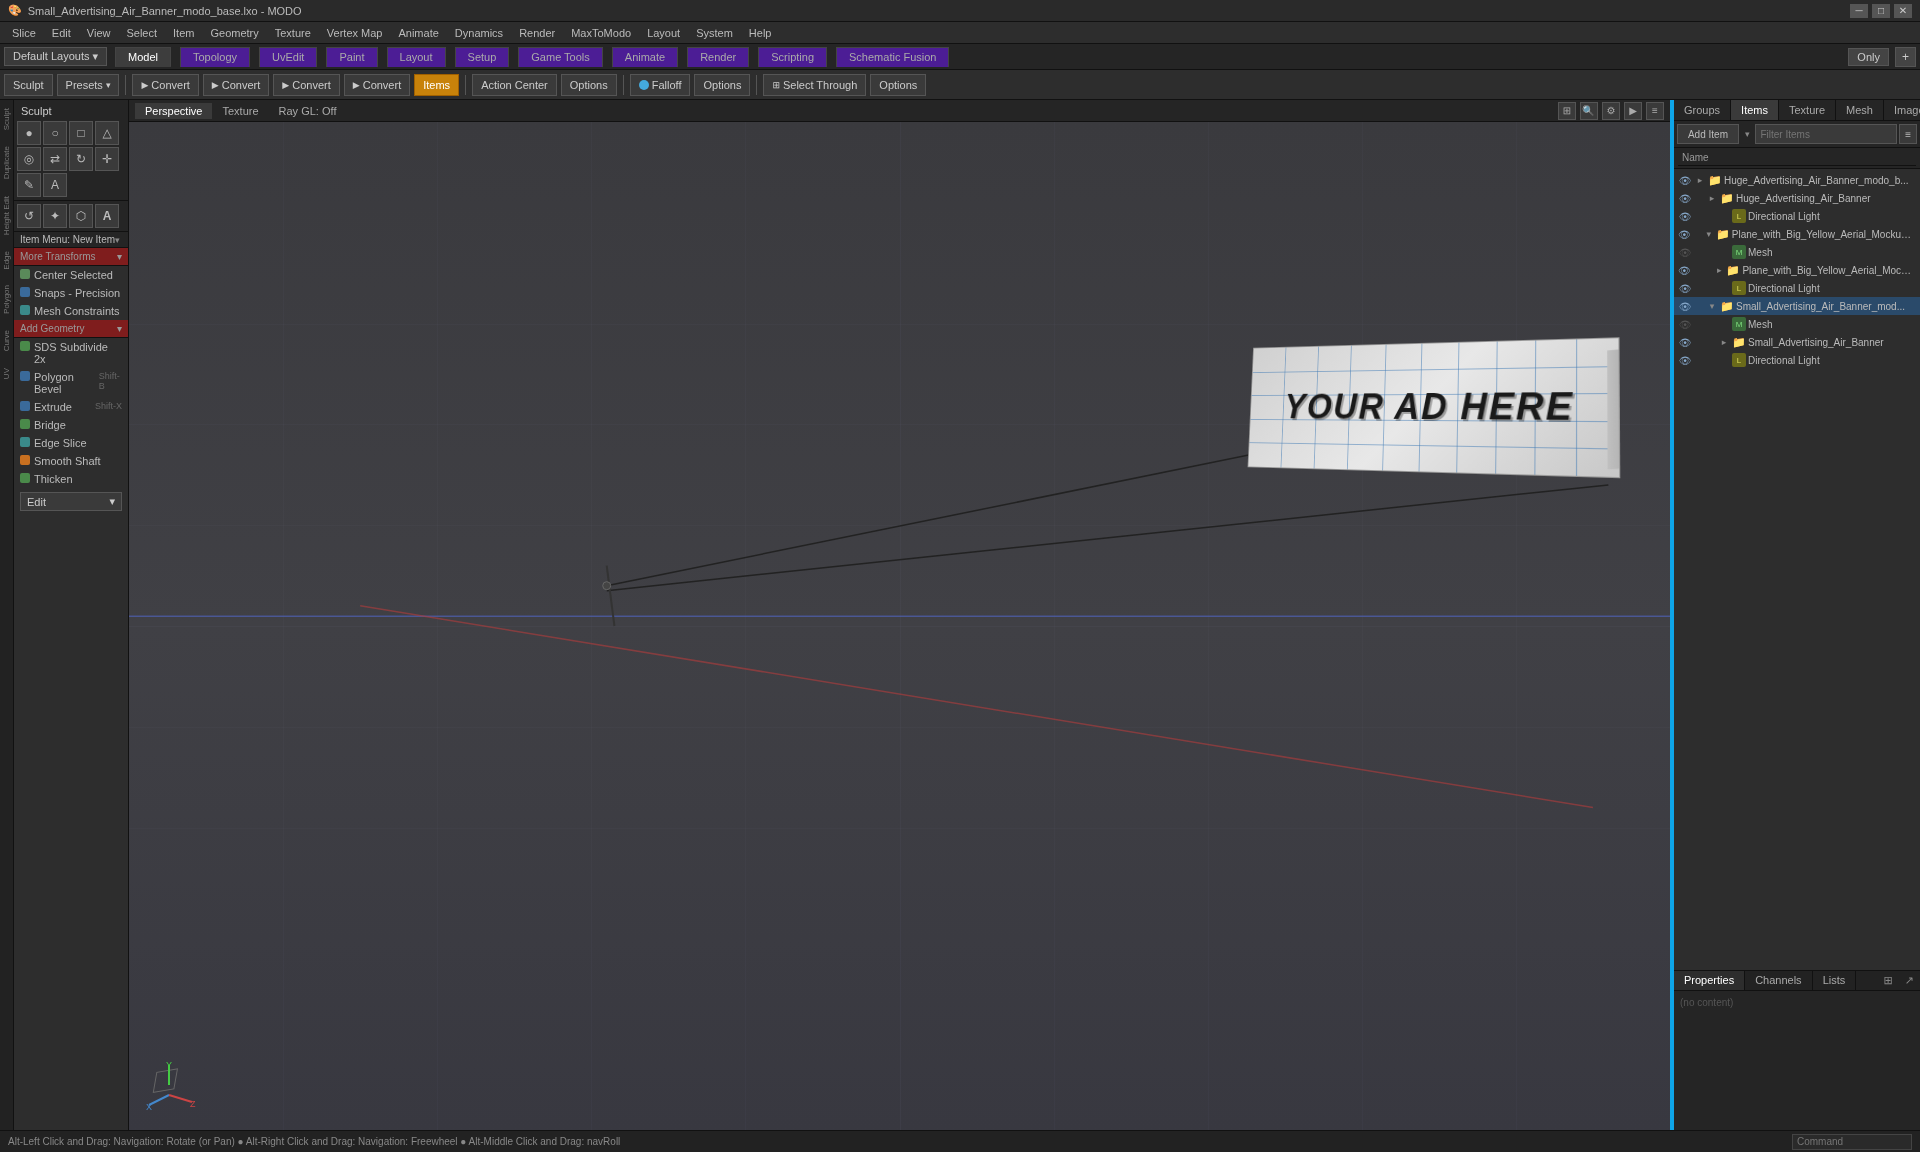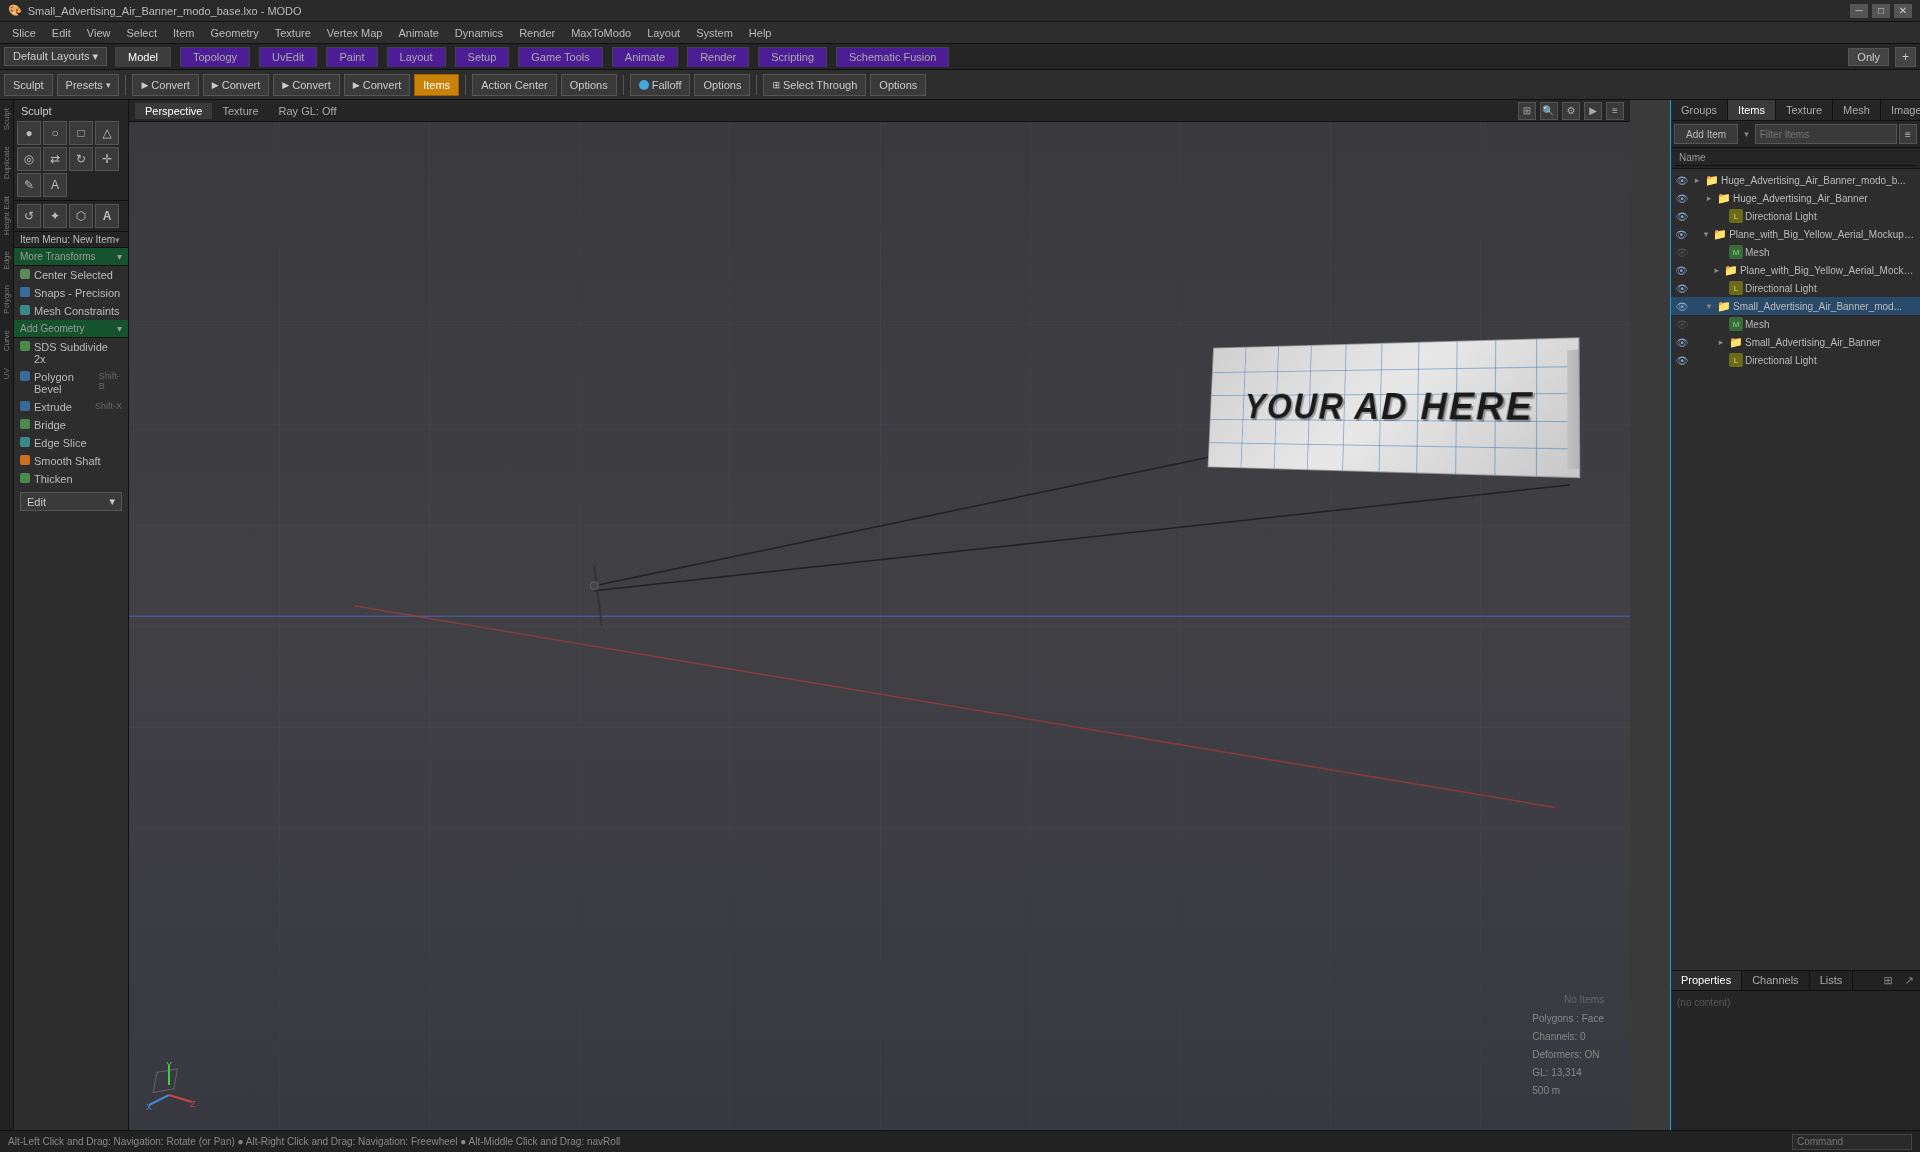--- a/index.html
+++ b/index.html
@@ -30,21 +30,21 @@
     .toolbar-btn { background: #3a3a3a; border: 1px solid #555; padding: 2px 8px; font-size: 11px; color: #ccc; cursor: pointer; height: 22px; display: flex; align-items: center; gap: 3px; }
     .toolbar-btn.active { background: #c8820a; border-color: #a06000; color: #fff; }
     .toolbar-sep { width: 1px; height: 20px; background: #555; margin: 0 2px; }
 
     
     #main { display: flex; height: calc(1152px - 22px - 22px - 26px - 30px - 22px); }
 
     
     #left-panel { width: 115px; background: #2d2d2d; border-right: 1px solid #111; display: flex; flex-direction: column; overflow: hidden; }
     .left-icon-btn { width: 24px; height: 24px; background: #3a3a3a; border: 1px solid #555; cursor: pointer; display: flex; align-items: center; justify-content: center; font-size: 12px; color: #bbb; }
-    .left-section-title { background: #14532d; padding: 3px 6px; font-size: 10px; color: #999; border-bottom: 1px solid #111; cursor: pointer; display: flex; align-items: center; justify-content: space-between; }
+    .left-section-title { background: #7f1d1d; padding: 3px 6px; font-size: 10px; color: #999; border-bottom: 1px solid #111; cursor: pointer; display: flex; align-items: center; justify-content: space-between; }
     .left-item { padding: 3px 6px; font-size: 11px; color: #bbb; cursor: pointer; display: flex; align-items: flex-start; gap: 4px; }
     .left-item .icon-dot { width: 10px; height: 10px; background: #5a8a5a; border-radius: 2px; flex-shrink: 0; }
     .left-item .icon-blue { background: #3a6a9a; }
     .left-item .icon-orange { background: #c87020; }
     .left-item .icon-green { background: #4a8a4a; }
     .left-item .icon-teal { background: #3a8a8a; }
     #edit-dropdown { margin: 4px 6px; background: #3a3a3a; border: 1px solid #555; padding: 2px 6px; font-size: 11px; color: #ccc; cursor: pointer; display: flex; align-items: center; justify-content: space-between; }
 
     
     #viewport { flex: 1; background: #3d3d42; position: relative; overflow: hidden; }
@@ -70,21 +70,21 @@
     .banner-grid-h { position: absolute; left: 0; right: 0; height: 1px; background: rgba(60,120,180,0.5); }
     .banner-grid-v { position: absolute; top: 0; bottom: 0; width: 1px; background: rgba(60,120,180,0.5); }
     #banner-text { position: absolute; inset: 0; display: flex; align-items: center; justify-content: center; font-size: 36px; font-weight: 900; font-style: italic; color: #1a1a1a; font-family: Impact, Arial Black, sans-serif; letter-spacing: 2px; text-shadow: 2px 2px 0px rgba(0,0,0,0.3); }
     #banner-fold { position: absolute; right: -20px; top: 10px; width: 30px; height: 110px; background: linear-gradient(90deg, #c0c0c0, #a0a0a0); transform: skewY(-5deg); }
 
     
     #statusbar { background: #222; height: 22px; display: flex; align-items: center; padding: 0 8px; border-top: 1px solid #111; font-size: 10px; color: #888; }
     #statusbar-right { margin-left: auto; display: flex; gap: 12px; }
 
     
-    #right-panel { width: 250px; background: #2d2d2d; border-left: 1px solid #0ea5e9; display: flex; flex-direction: column; margin-left: 40px; }
+    #right-panel { width: 250px; background: #2d2d2d; border-left: 4px solid #0ea5e9; display: flex; flex-direction: column; }
     #right-tabs { display: flex; background: #252525; border-bottom: 1px solid #111; }
     .right-tab { padding: 4px 10px; font-size: 11px; color: #aaa; cursor: pointer; border-right: 1px solid #111; }
     .right-tab.active { background: #3a3a3a; color: #fff; }
     #right-toolbar { display: flex; align-items: center; padding: 3px; gap: 2px; border-bottom: 1px solid #111; background: #252525; }
     .right-tb-btn { width: 20px; height: 20px; background: #3a3a3a; border: 1px solid #555; cursor: pointer; display: flex; align-items: center; justify-content: center; font-size: 10px; color: #bbb; }
     #filter-input { flex: 1; background: #3a3a3a; border: 1px solid #555; color: #ccc; padding: 2px 4px; font-size: 10px; height: 20px; }
     #items-tree { flex: 1; overflow-y: auto; padding: 2px 0; }
     .tree-item { display: flex; align-items: center; padding: 2px 4px; cursor: pointer; min-height: 18px; }
     .tree-item.selected { background: #2a4a6a; }
     .tree-arrow { width: 12px; height: 12px; display: inline-flex; align-items: center; justify-content: center; color: #888; font-size: 9px; }
@@ -401,38 +401,20 @@
             <rect x="15" y="15" width="20" height="20" fill="none" stroke="#666" stroke-width="1" transform="skewX(-10) skewY(-10)"></rect>
             <line x1="25" y1="35" x2="5" y2="45" stroke="#4488cc" stroke-width="2"></line>
             <line x1="25" y1="25" x2="25" y2="5" stroke="#44cc44" stroke-width="2"></line>
             <line x1="25" y1="35" x2="48" y2="42" stroke="#cc4444" stroke-width="2"></line>
             <text x="2" y="50" fill="#4488cc" font-size="9">X</text>
             <text x="22" y="8" fill="#44cc44" font-size="9">Y</text>
             <text x="46" y="47" fill="#cc4444" font-size="9">Z</text>
           </svg>
         </div>
 
-        <div id="viewport-info">
-          <div class="no-items-text">No Items</div>
-          <div class="info-row">
-            <span>Polygons : Face</span>
-          </div>
-          <div class="info-row">
-            <span>Channels: 0</span>
-          </div>
-          <div class="info-row">
-            <span>Deformers: ON</span>
-          </div>
-          <div class="info-row">
-            <span>GL: 13,314</span>
-          </div>
-          <div class="info-row">
-            <span>500 m</span>
-          </div>
-        </div>
       </div>
     </div>
   </div>
 
   <div id="right-panel">
     <div id="right-tabs">
         <div class="right-tab">Groups</div>
         <div class="right-tab active">Items</div>
         <div class="right-tab">Texture</div>
         <div class="right-tab">Mesh</div>

